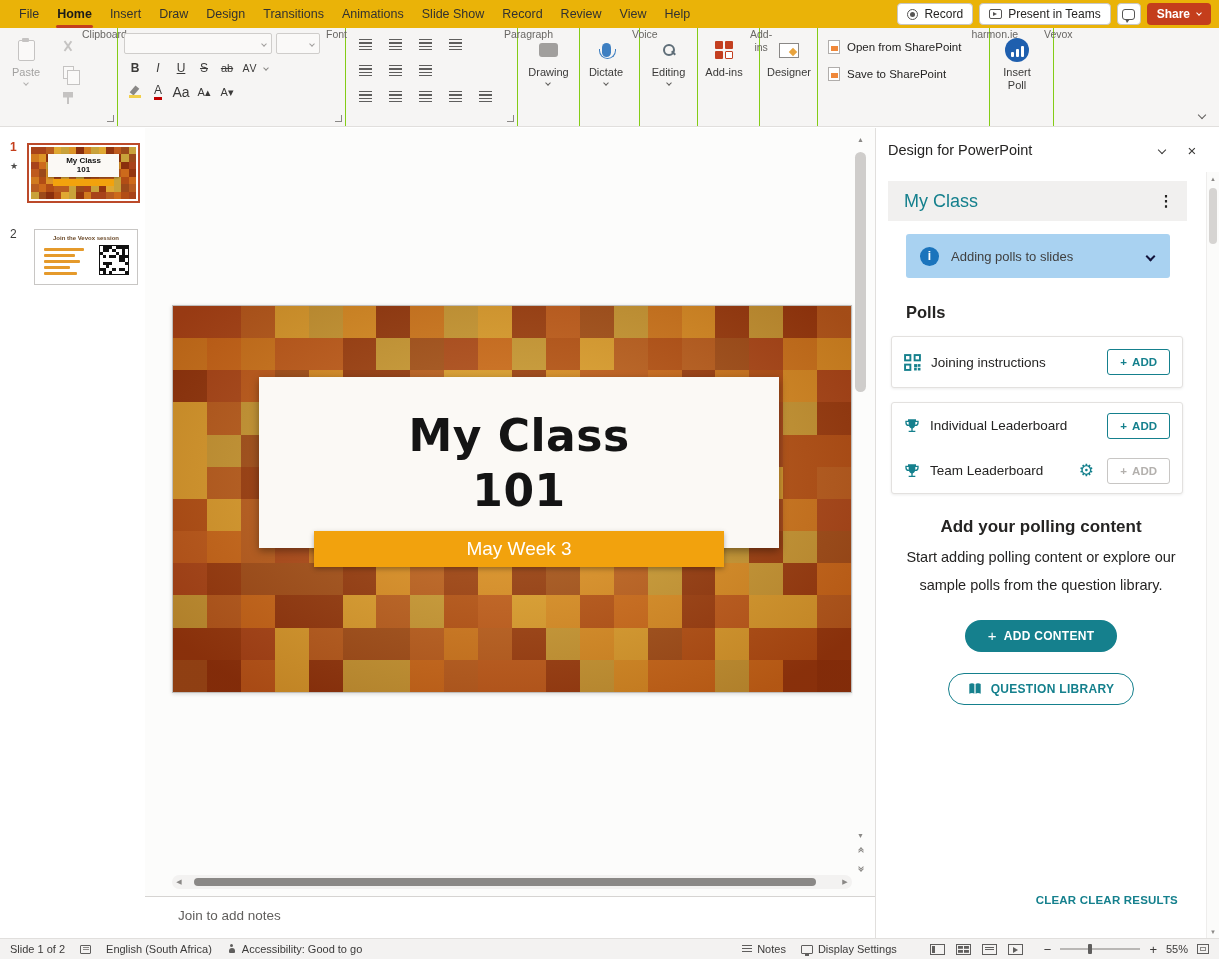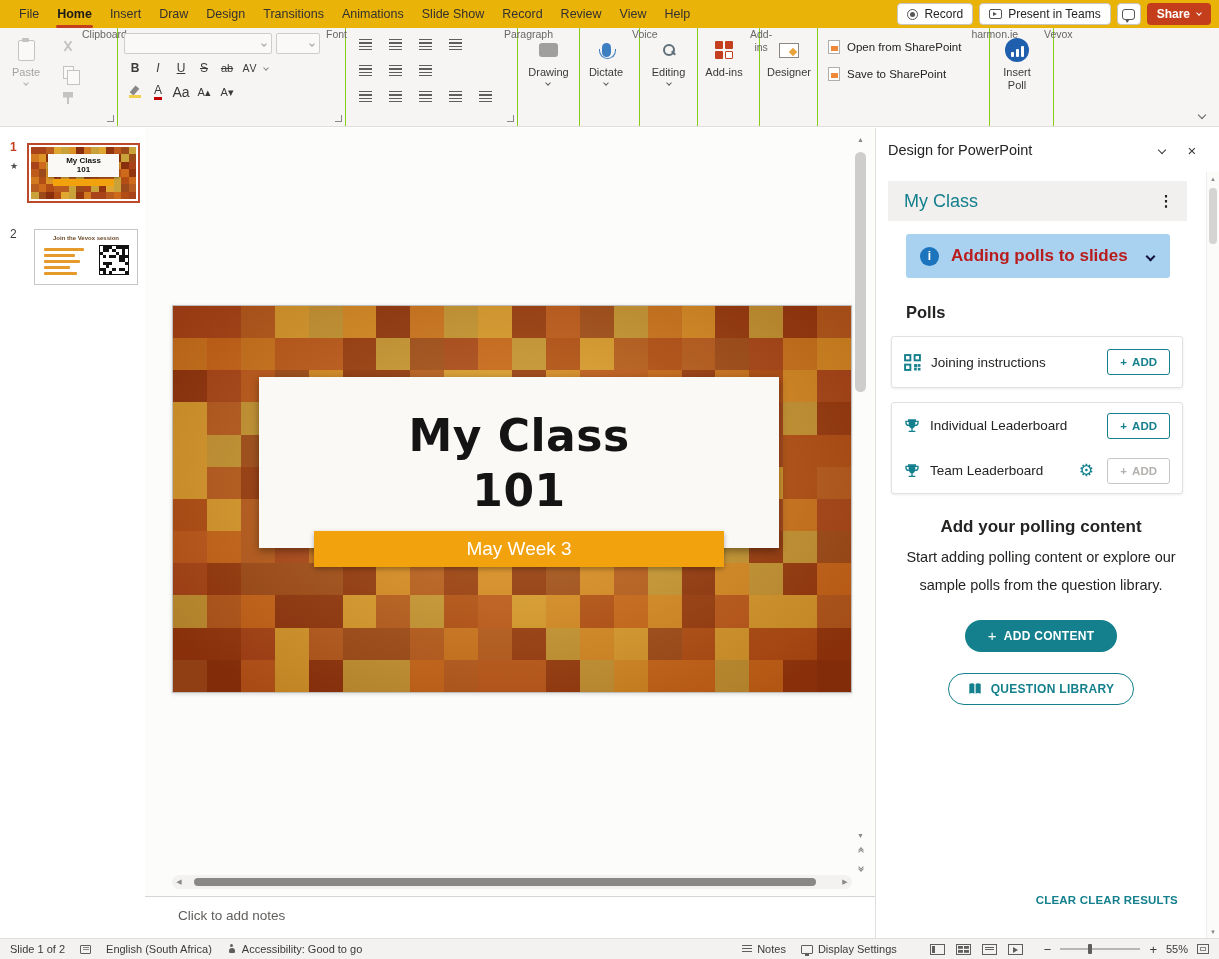--- a/index.html
+++ b/index.html
@@ -130,21 +130,21 @@
   .vx-scrollstrip{position:absolute;top:44px;right:0;width:13px;bottom:0;background:#fbfbfa;border-left:1px solid #eeedec}
   .vx-scrollstrip .arr{height:13px;display:flex;align-items:center;justify-content:center;font-size:6px;color:#8a8886}
   .vx-scrollstrip .arr.bot{position:absolute;bottom:0;left:0;right:0}
   .vx-sthumb{position:absolute;left:2px;right:2px;top:16px;height:56px;background:#d6d4d2;border-radius:5px}
   .vx-body{position:absolute;top:44px;left:0;right:13px;bottom:0;overflow:hidden}
   .session-bar{margin:9px 19px 0 12px;height:40px;background:#f1f0ef;display:flex;align-items:center;padding:0 6px 0 16px}
   .session-name{flex:1;font-size:18px;color:#15808d}
   .kebab-btn{width:30px;height:30px;border-radius:50%;display:flex;align-items:center;justify-content:center;font-size:15px;font-weight:700;color:#252423}
   .info-banner{margin:13px 36px 0 30px;height:44px;background:#a9d2f1;border-radius:3px;display:flex;align-items:center;gap:12px;padding:0 14px;cursor:pointer}
   .info-circle{width:19px;height:19px;border-radius:50%;background:#1b74bc;color:#fff;font-size:12px;font-weight:700;display:flex;align-items:center;justify-content:center;flex:none}
-  .banner-text{flex:1;font-size:17px;font-weight:700;color:#b91c1c}
+  .banner-text{flex:1;font-size:13px;font-weight:400;color:#404040}
   .banner-chev{color:#14143c;width:7px;height:7px;border-width:2px;margin-right:2px}
   .polls-heading{margin:25px 0 0 30px;font-size:16.5px;font-weight:700;color:#252423}
   .poll-card{margin:14px 23px 0 15px;border:1px solid #e3e1df;border-radius:3px;background:#fff;box-shadow:0 1px 3px rgba(0,0,0,.08)}
   .poll-row{height:50px;display:flex;align-items:center;gap:10px;padding:0 12px}
   .poll-card.double .poll-row{height:45px}
   .poll-label{flex:1;font-size:13.5px;color:#252423}
   .add-btn{display:flex;align-items:center;gap:5px;height:26px;padding:0 12px;border:1.5px solid #15808d;border-radius:3px;background:#fff;color:#15808d;font-size:11.5px;font-weight:700;cursor:pointer;flex:none}
   .add-btn.disabled{border-color:#c8c6c4;color:#b3b0ad;cursor:default}
   .gear-btn{font-size:17px;color:#15808d;width:22px;text-align:center;flex:none}
   .content-heading{margin-top:23px;text-align:center;font-size:17px;font-weight:700;color:#252423}
@@ -932,21 +932,21 @@
 
   <div class="hscroll">
     <div class="arr">◀</div>
     <div class="htrack">
         <div class="hthumb"></div>
       </div>
     <div class="arr">▶</div>
   </div>
 
   <div class="notes-pane">
-    <div class="notes-text">Click to add notes</div>
+    <div class="notes-text">Join to add notes</div>
   </div>
 </div>
 
 <div class="vevox">
   <div class="vx-header">
     <div class="vx-title">Design for PowerPoint</div>
     <div class="vx-hbtn">
         <span class="chev chev-d"></span>
       </div>
     <div class="vx-hbtn">

